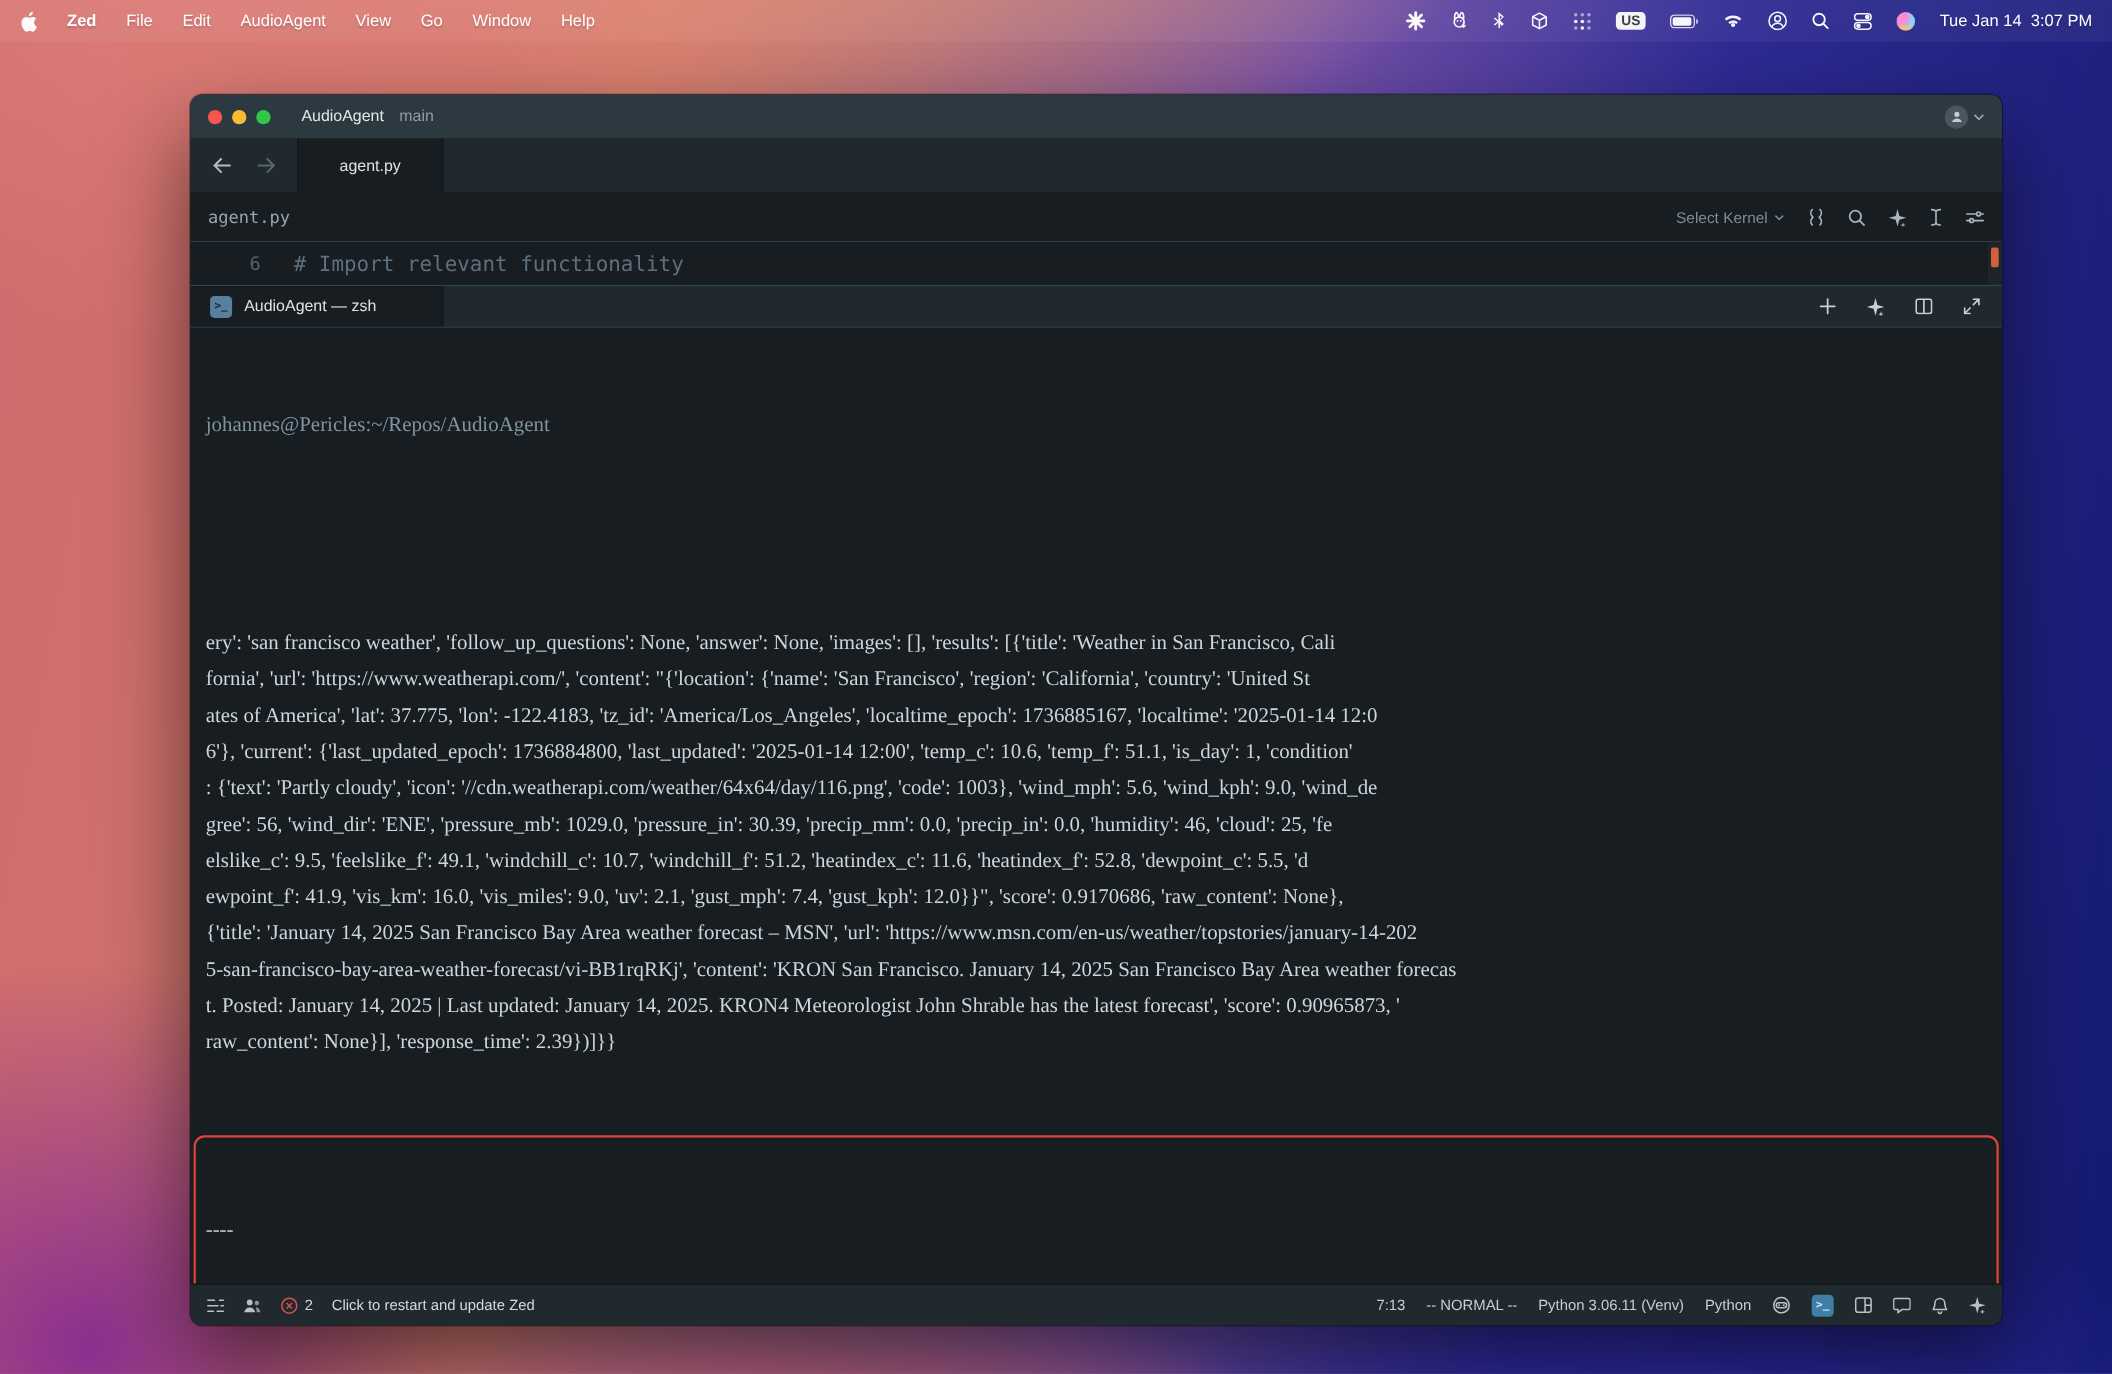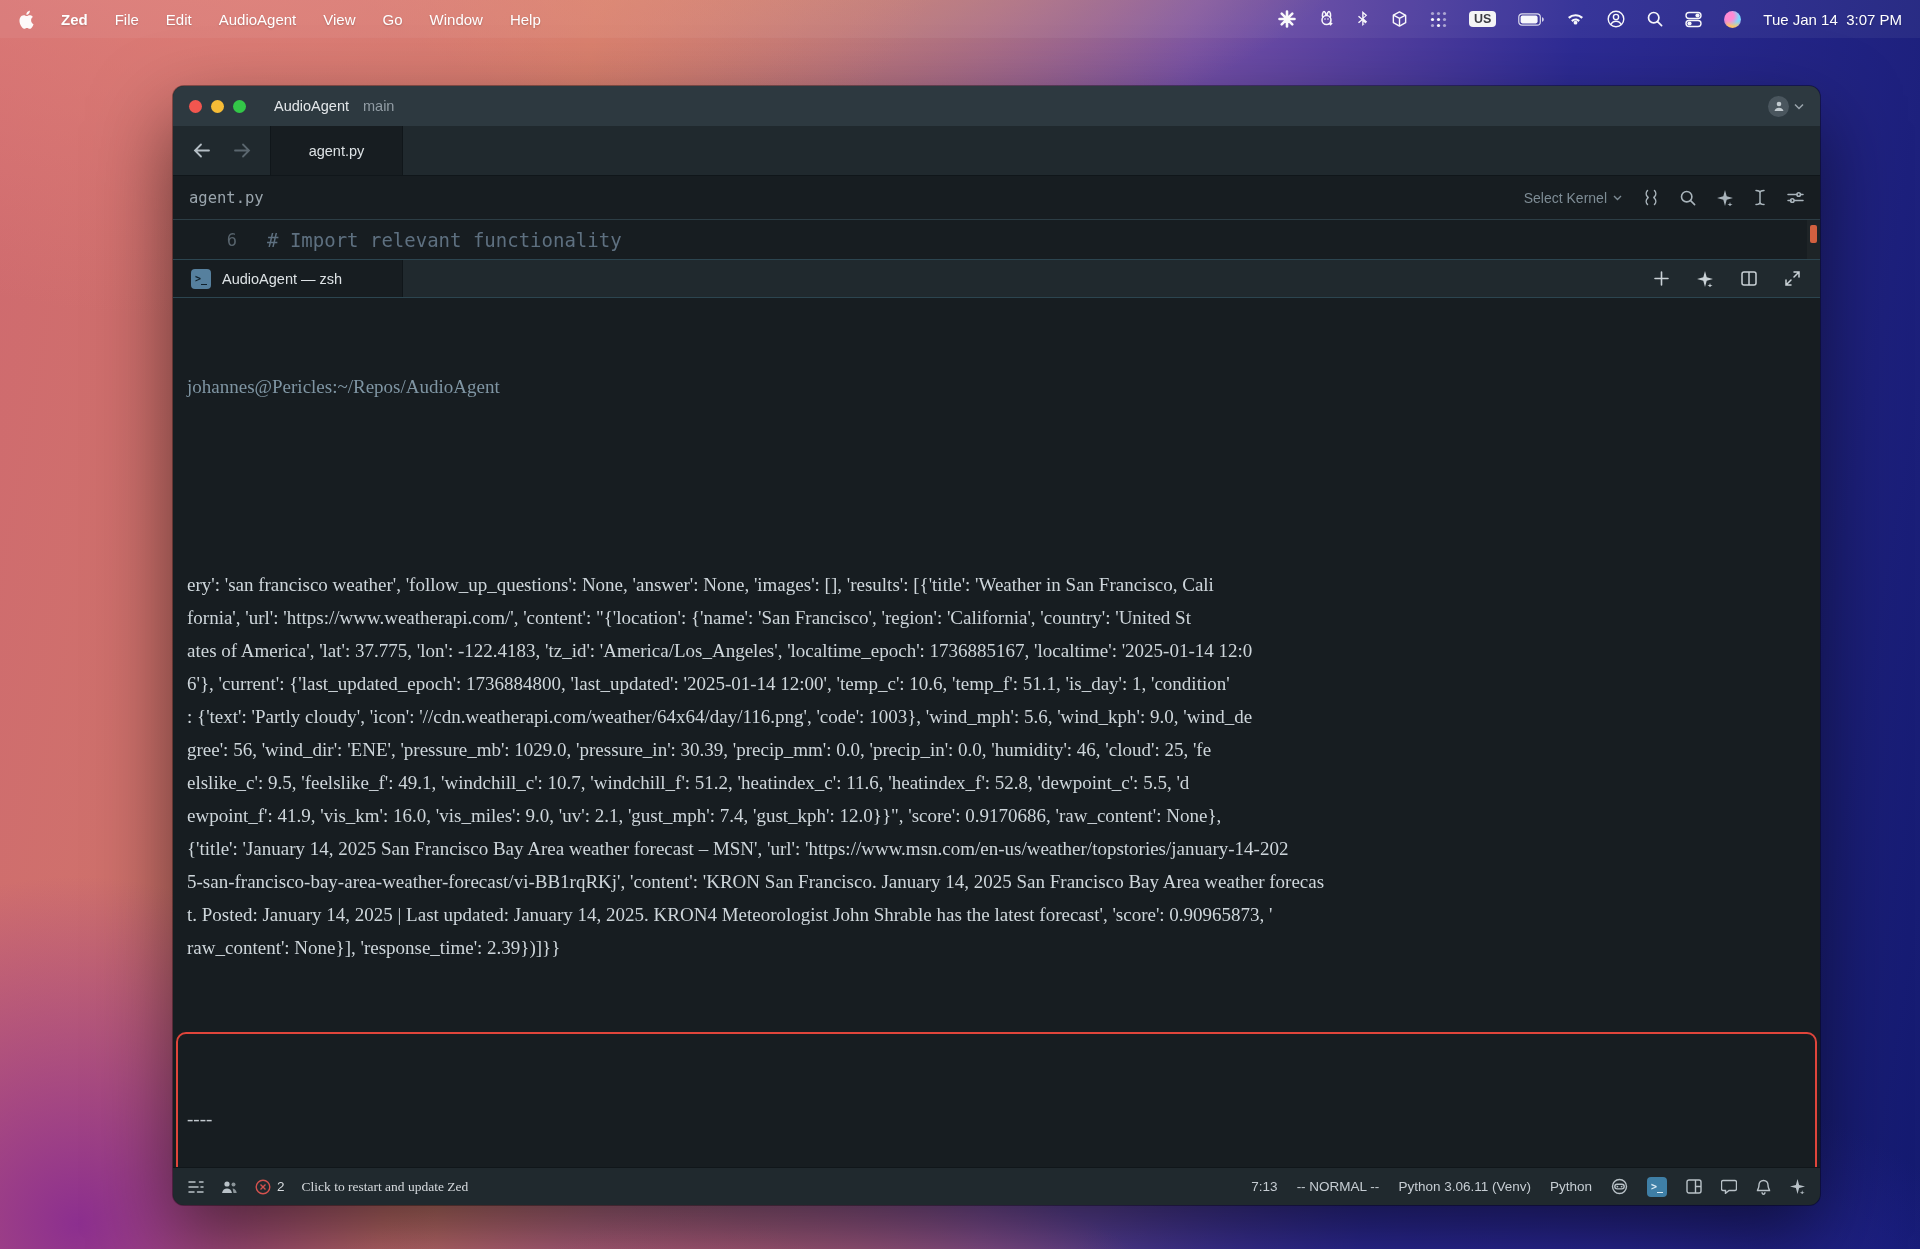--- a/index.html
+++ b/index.html
@@ -94,21 +94,21 @@
   .session { color:#7f95a3; }
   .sep { color:#c2c9ce; }
   .red-box { margin:2px 3px; border:2px solid #e0453b; border-radius:10px; padding:2px 9px; }
   .red-box .tline { padding:0; }
 
   .status-bar { height:38px; flex:0 0 38px; background:#20292e; border-top:1px solid #10161a;
     display:flex; align-items:center; padding:0 15px; font-size:13.5px; color:#c6cdd3; }
   .sb-left { display:flex; align-items:center; gap:17px; }
   .err-group { display:flex; align-items:center; gap:6px; color:#d6dade; }
   .err-circle { color:#d4524e; display:flex; }
-  .sb-update { color:#d6dade;font-family:Liberation Serif, serif; }
+  .sb-update { color:#d6dade; }
   .sb-right { margin-left:auto; display:flex; align-items:center; gap:19px; }
   .sb-icon { color:#b9c2c8; display:flex; }
   .term-badge { width:20px; height:20px; border-radius:4px; background:#3f7fa6; color:#dcebf4;
     font-family:"DejaVu Sans Mono", monospace; font-size:10px; font-weight:700;
     display:flex; align-items:center; justify-content:center; }
 </style>
 </head>
 <body>
 
 <div class="menu-bar">

